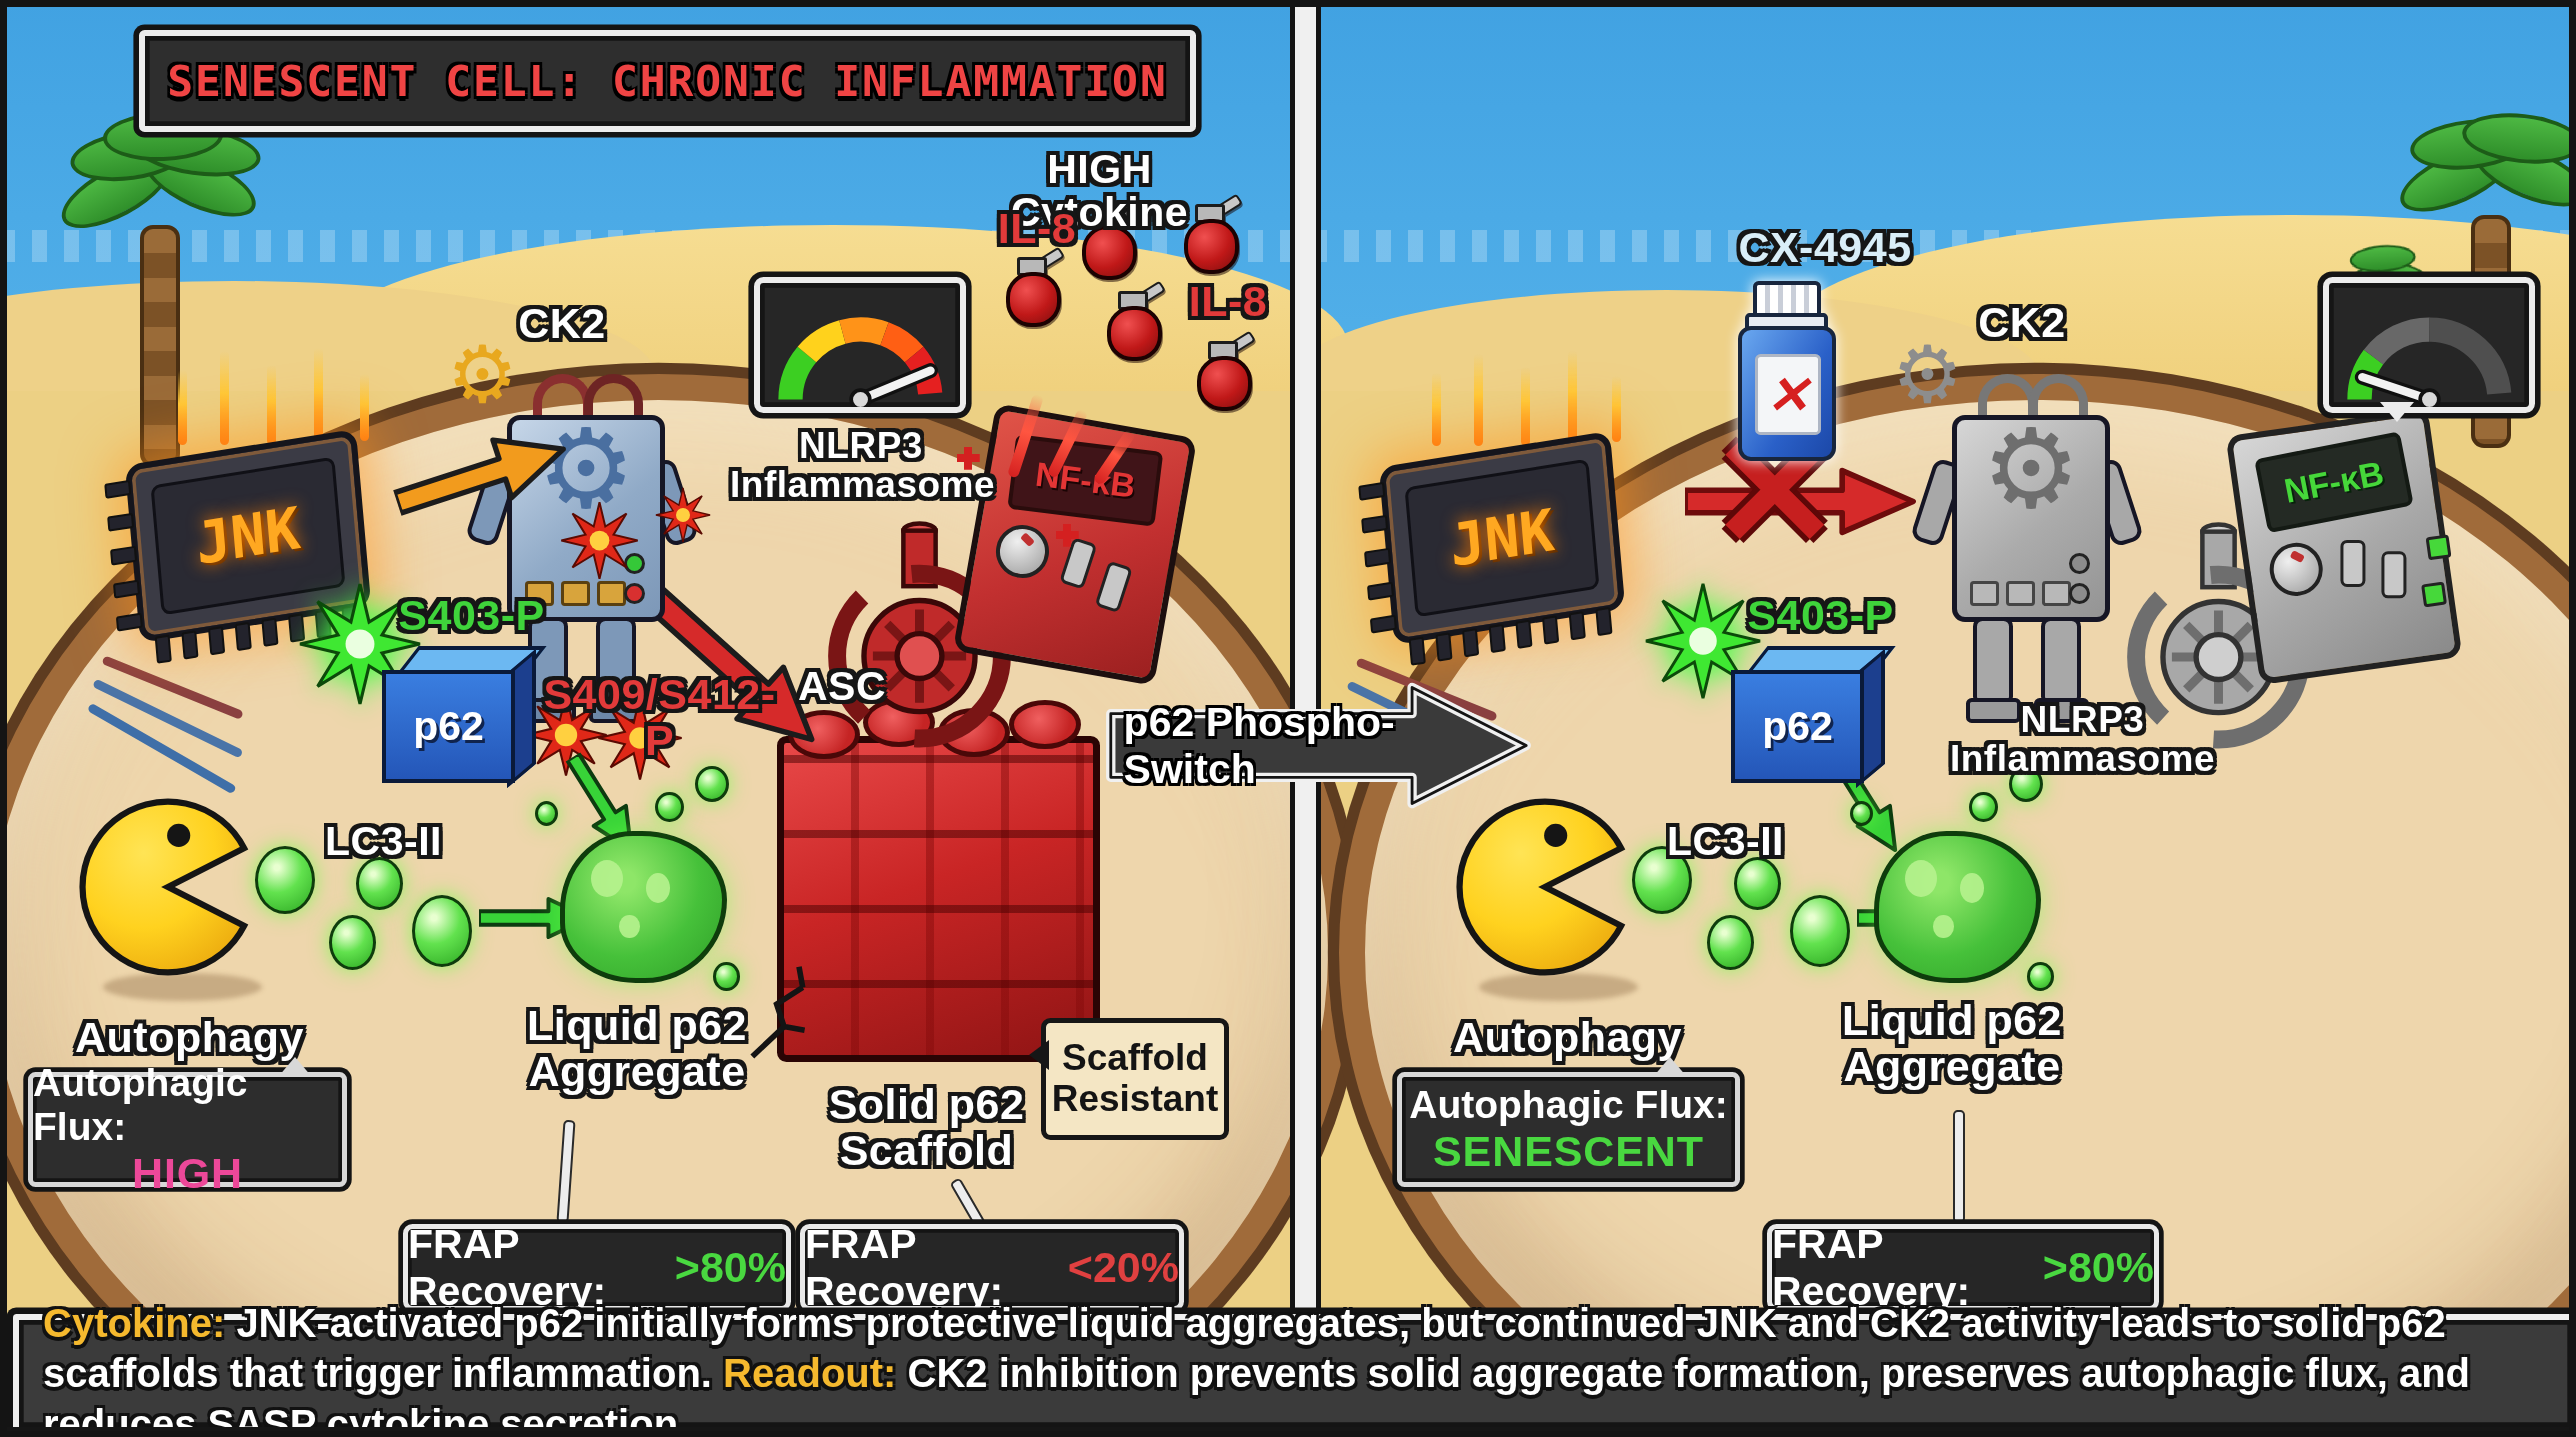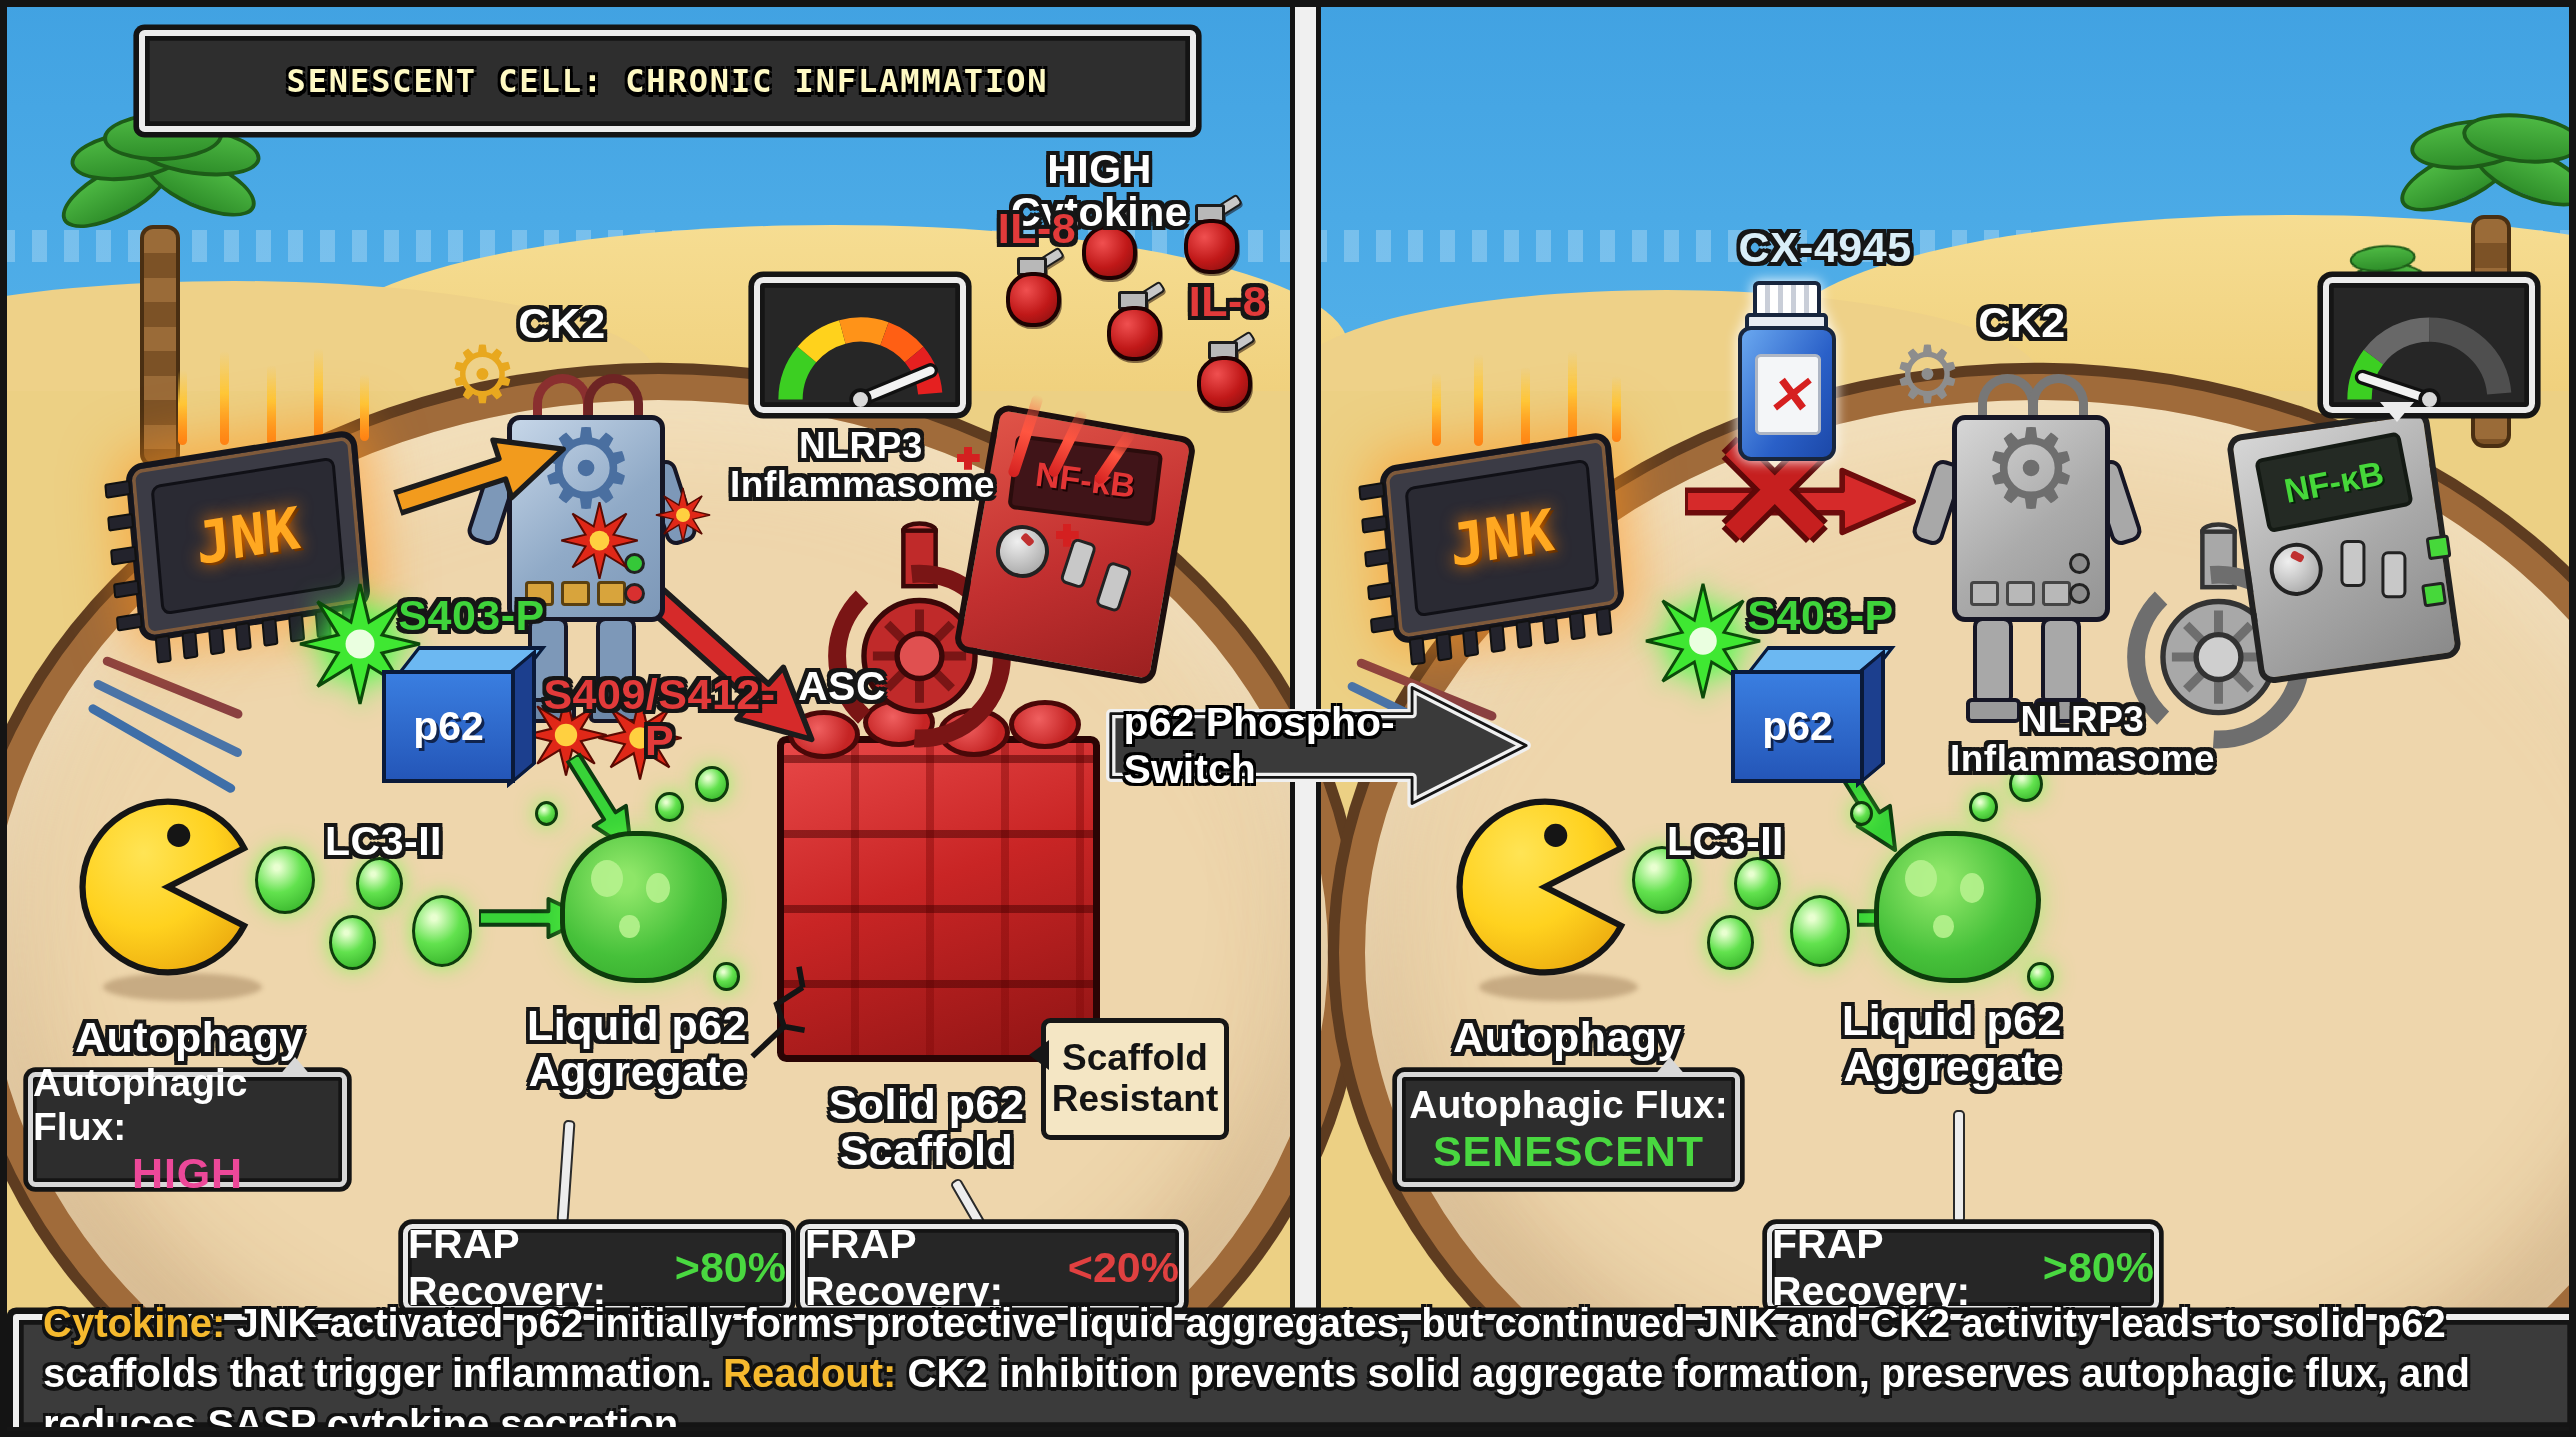--- a/index.html
+++ b/index.html
@@ -21,21 +21,21 @@
               background:linear-gradient(#4db843,#2f8f2a);border:4.7px solid #1d5c18;}
 
   
   .divider{position:absolute;left:1290px;top:0;width:20.6px;height:1314px;background:#f0f0f0;
            border-left:5.6px solid #141414;border-right:5.6px solid #141414;z-index:40;}
   .frame{position:absolute;inset:0;border:7.5px solid #141414;pointer-events:none;z-index:99;}
   .bottom-strip{position:absolute;left:0;top:1427px;width:100%;height:11.2px;background:#161616;z-index:60;}
 
   .titlebox{position:absolute;top:30px;height:90px;background:#2e2e2e;border:6.6px solid #ececec;border-radius:5.6px;
             box-shadow:0 0 0 5.6px #141414, inset 0 0 0 4.7px #141414;display:flex;align-items:center;justify-content:center;z-index:50;}
-  .titlebox span{font-family:"DejaVu Sans Mono",monospace;font-weight:800;font-size:32px;letter-spacing:1.9px;color:#fef9c3;
+  .titlebox span{font-family:"DejaVu Sans Mono",monospace;font-weight:800;font-size:43px;letter-spacing:1.9px;color:#ef4444;
             text-shadow:2.8px 2.8px 0 #000,-2.8px -2.8px 0 #000,2.8px -2.8px 0 #000,-2.8px 2.8px 0 #000,0 4.7px 0 #000;}
 
   
   .lbl{position:absolute;font-weight:800;color:#fff;text-align:center;line-height:1.06;letter-spacing:0.5px;z-index:22;}
   .o-dark{text-shadow:-3.7px -3.7px 0 #161616,3.7px -3.7px 0 #161616,-3.7px 3.7px 0 #161616,3.7px 3.7px 0 #161616,-3.7px 0 0 #161616,3.7px 0 0 #161616,0 -3.7px 0 #161616,0 3.7px 0 #161616;}
   .s40{font-size:37px;} .s44{font-size:41px;} .s46{font-size:43px;}
   .c-green{color:#3fd43b;} .c-red{color:#e23a3a;} .c-blue{color:#d9eef8;}
 
   
   .chip{position:absolute;width:234px;height:178px;transform:rotate(-9deg) skewX(-4deg);z-index:14;}

